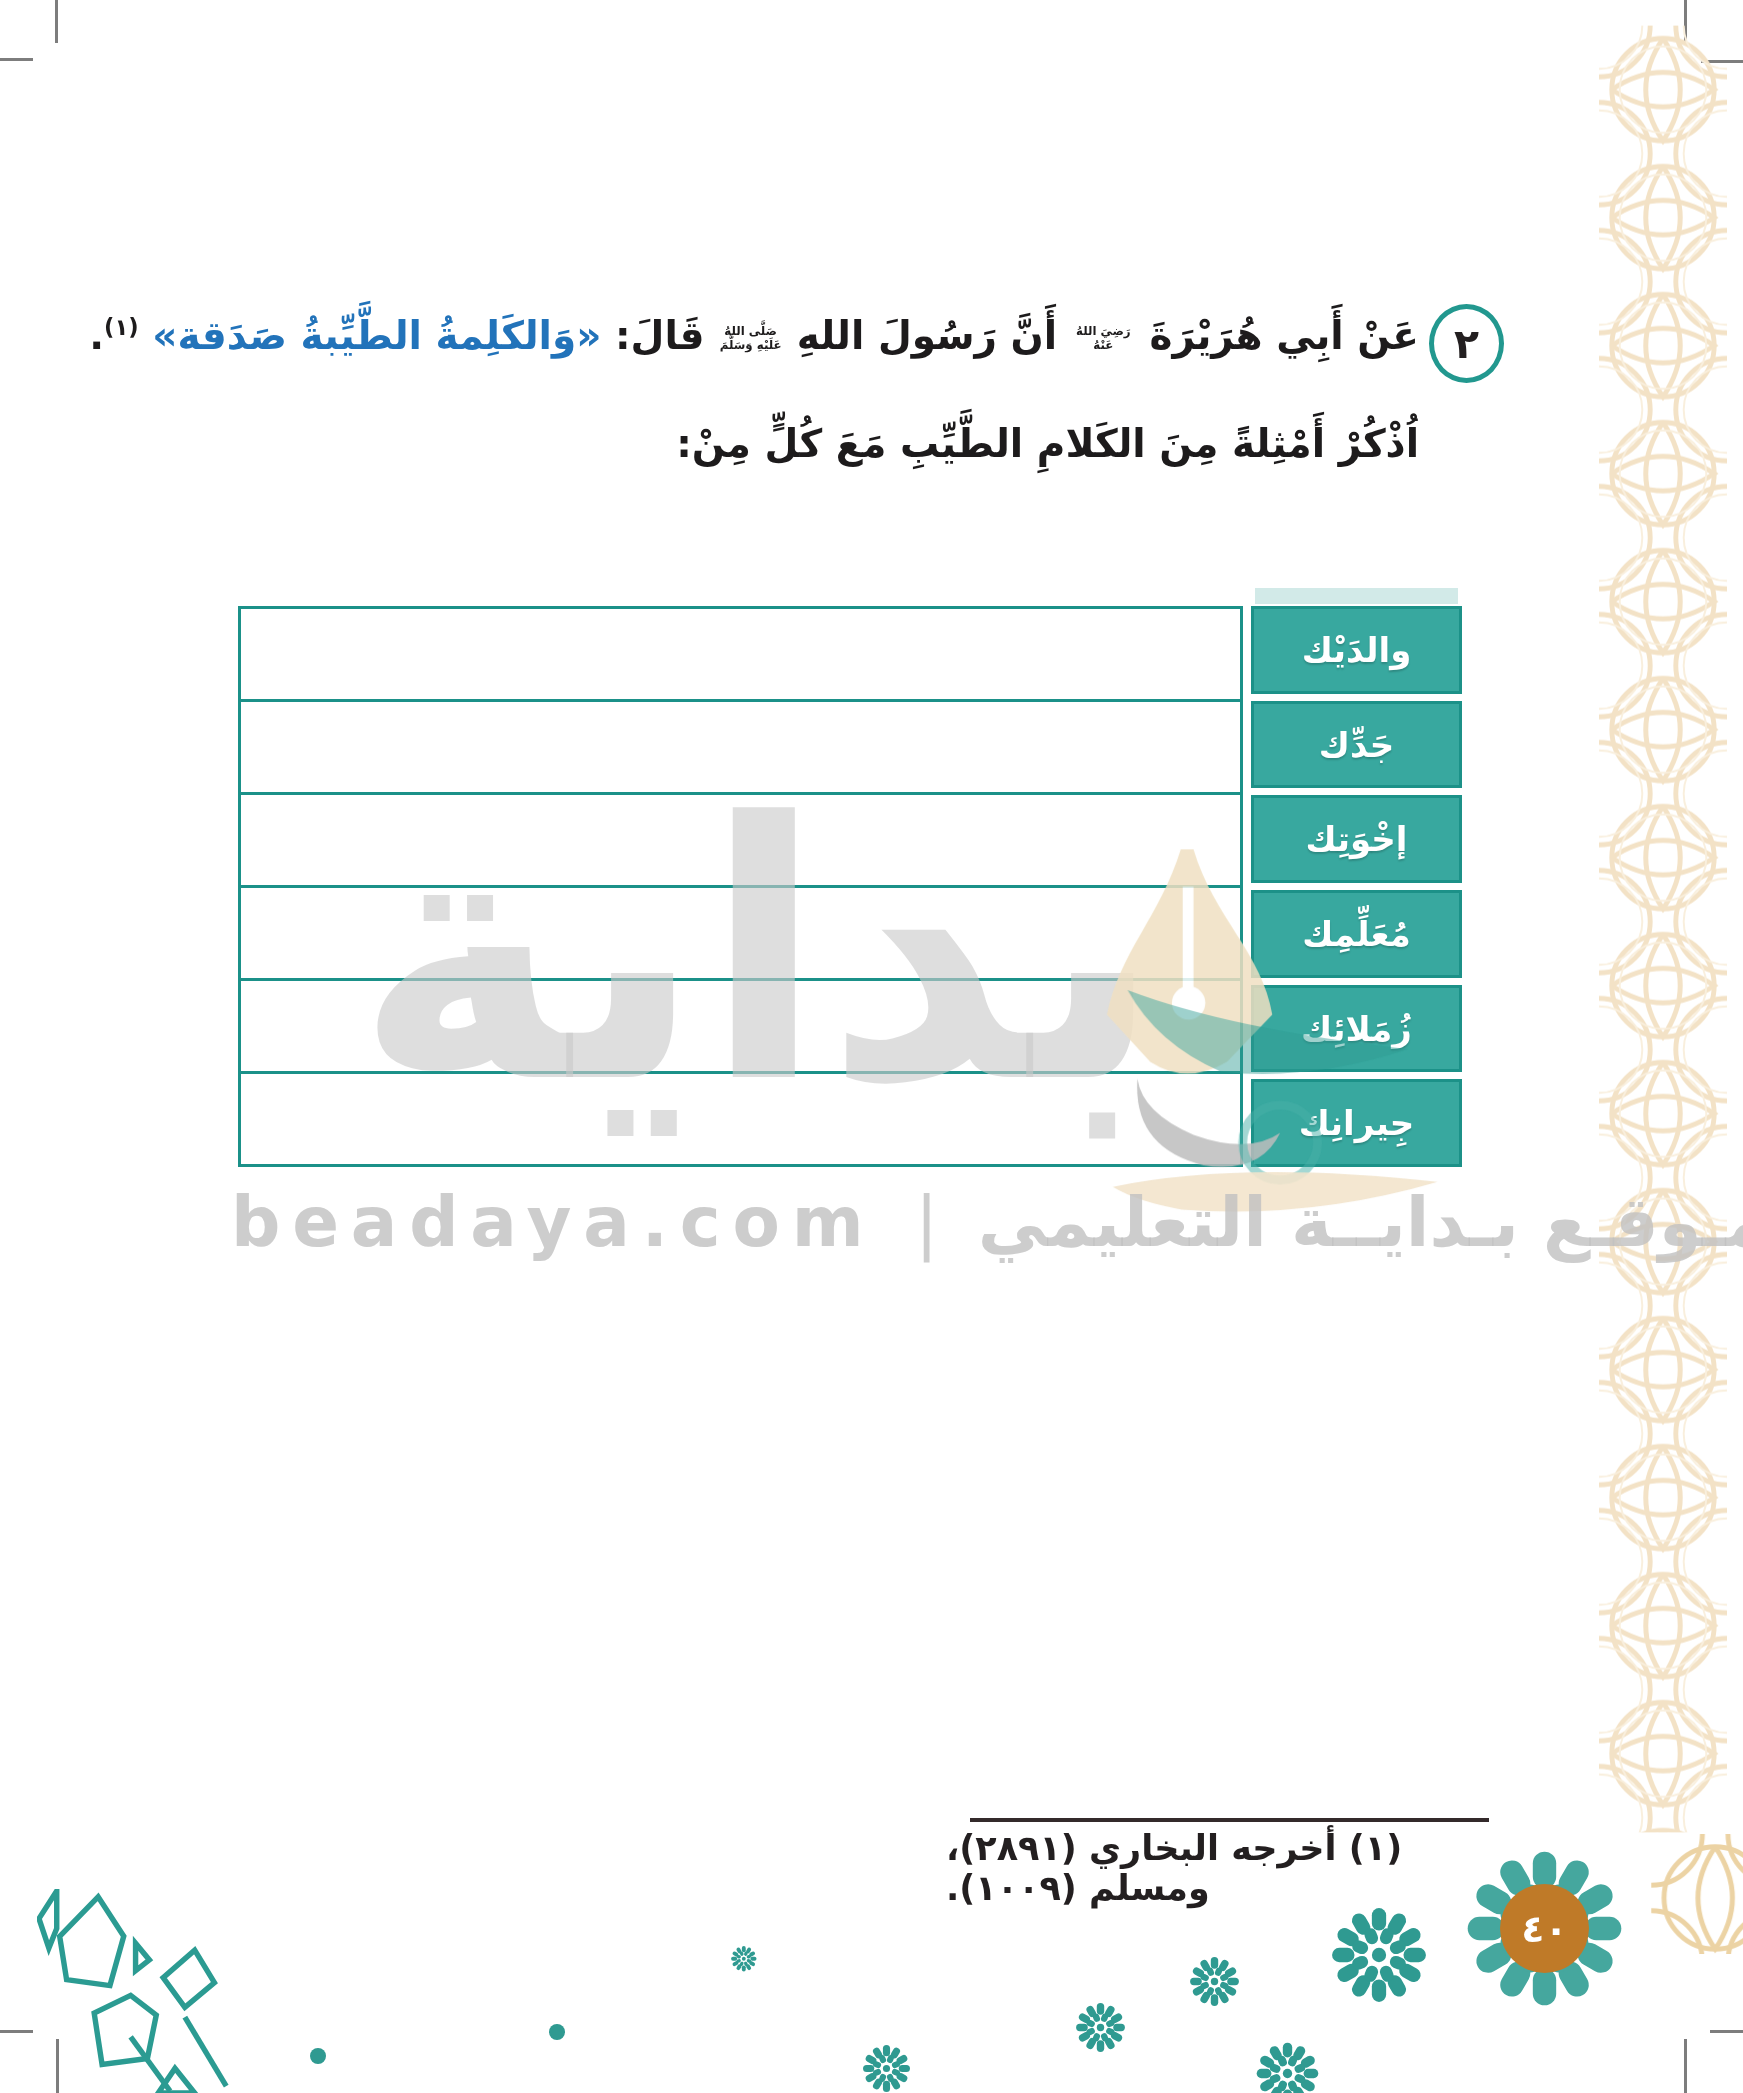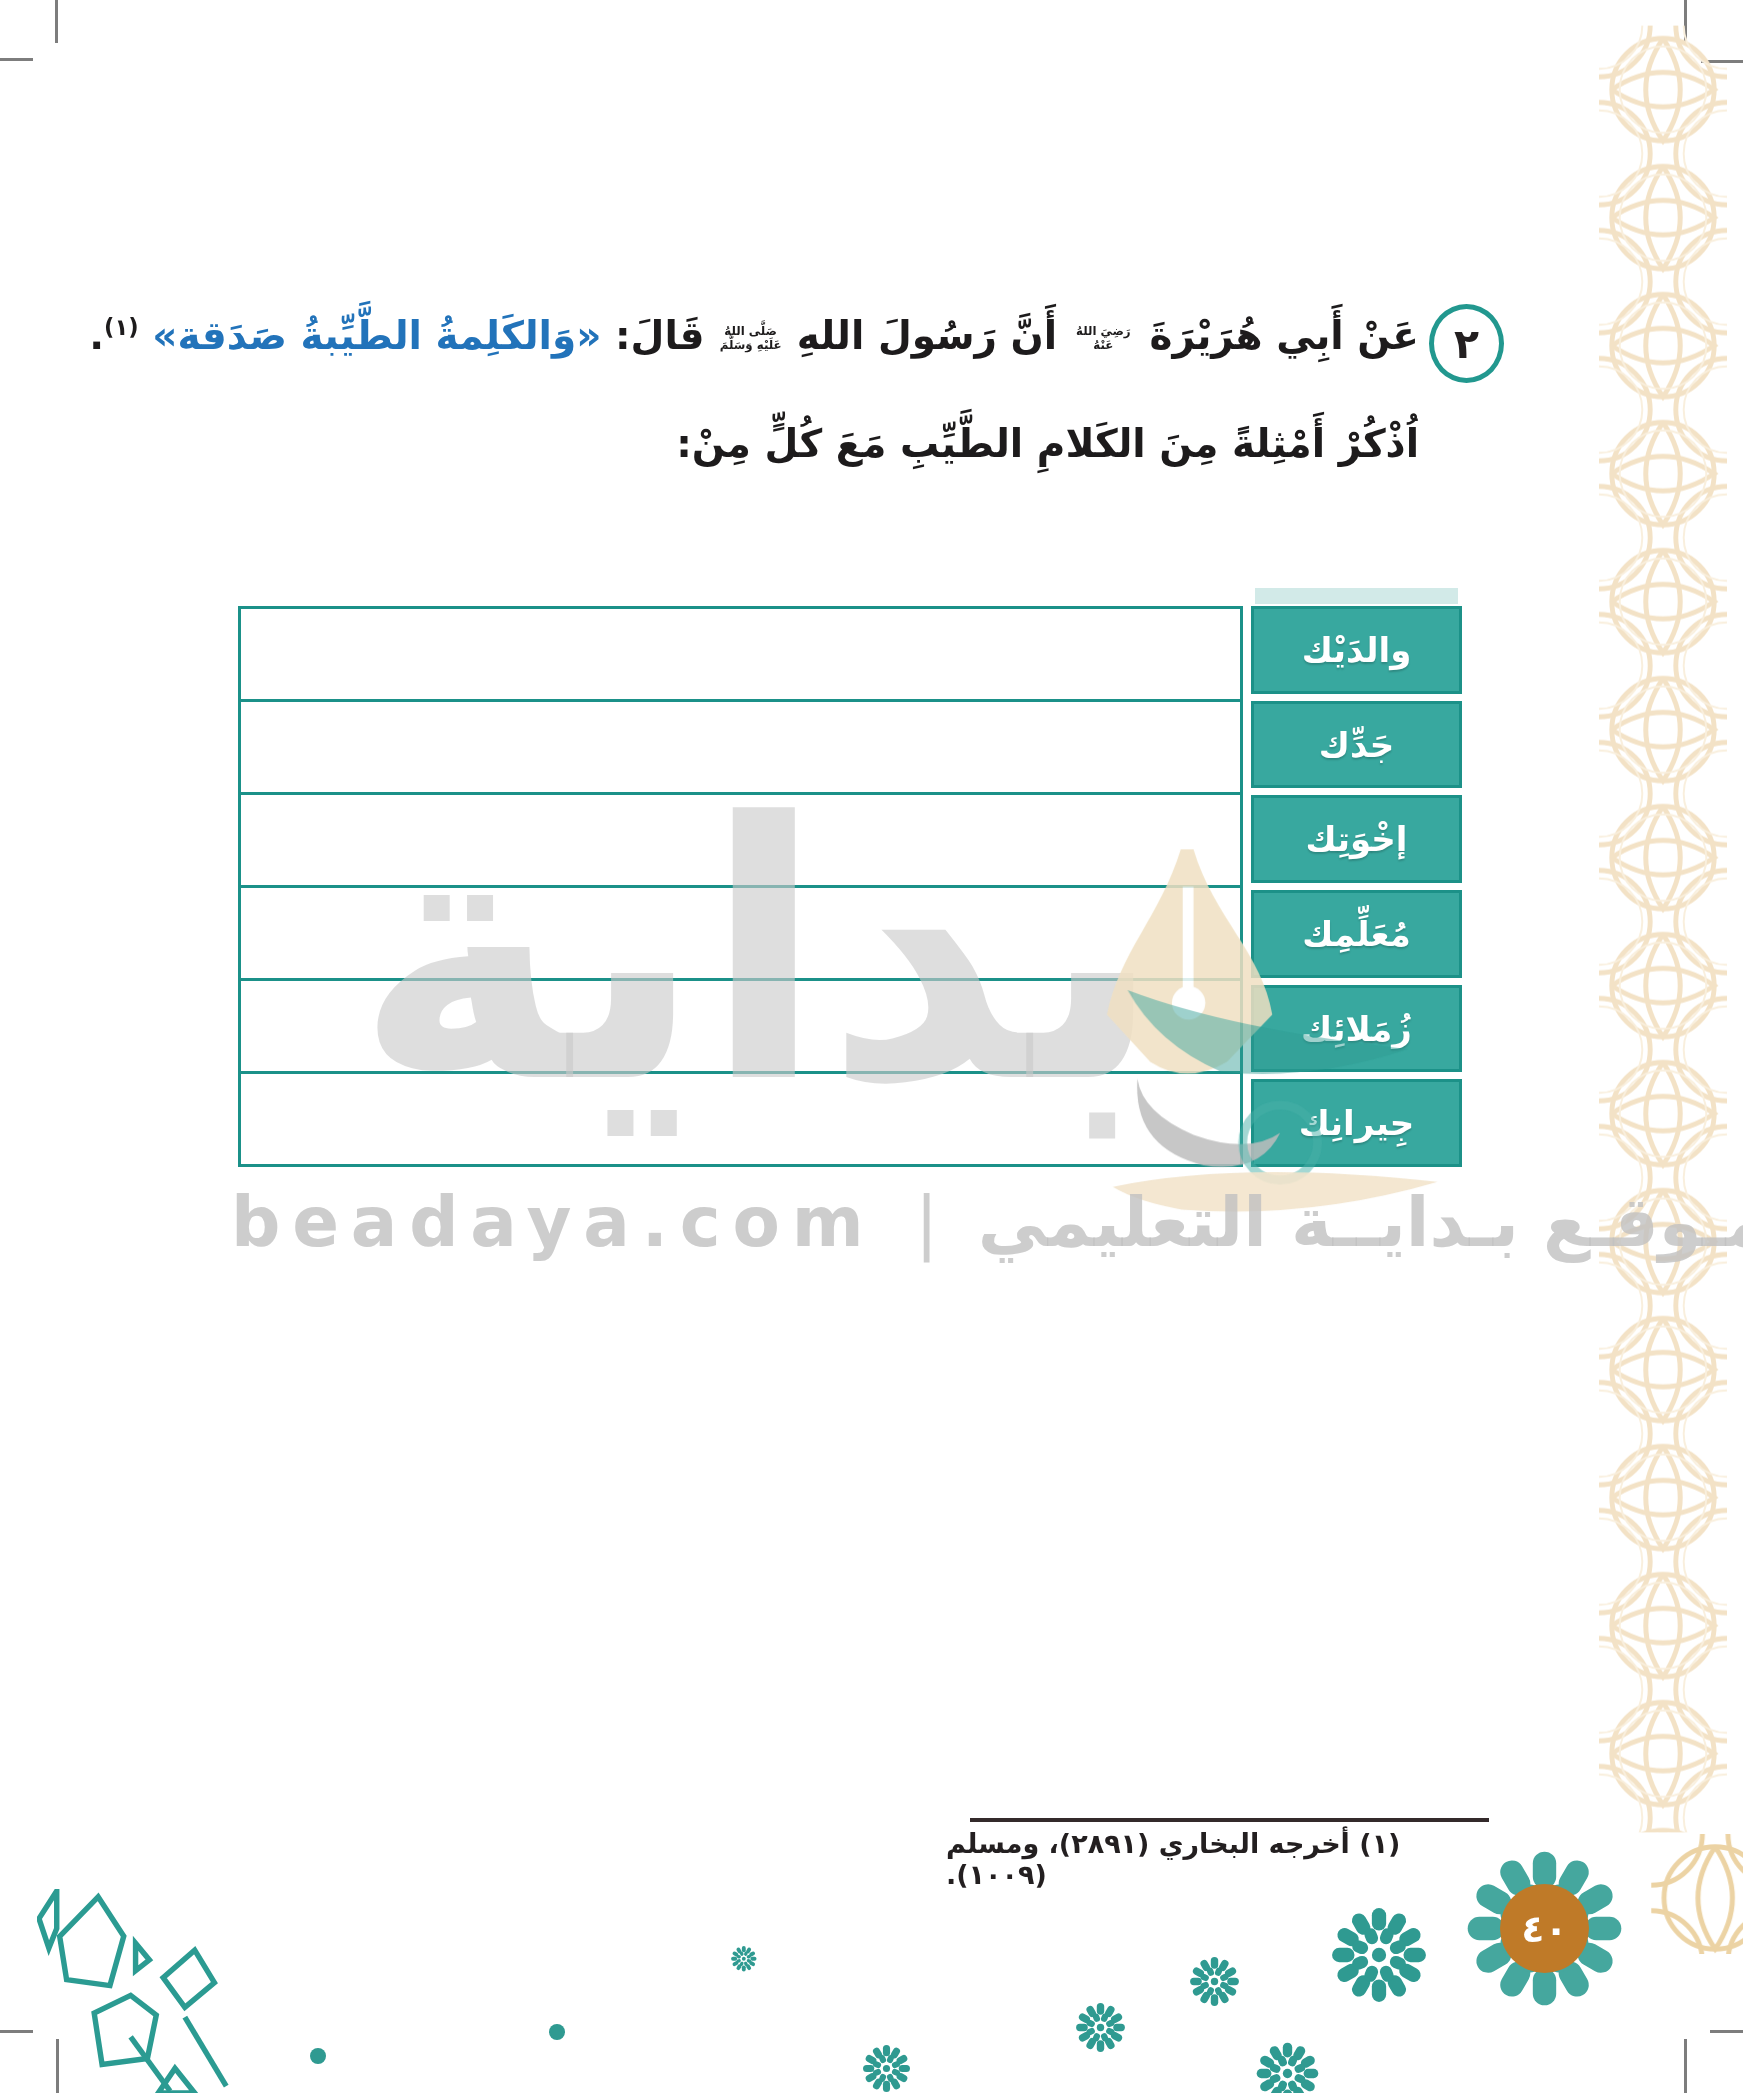--- a/index.html
+++ b/index.html
@@ -72,21 +72,21 @@
   }
   .wm-latin{letter-spacing:11.8px;font-weight:bold;}
   .wm-sep{margin:0 17.7px;}
   .wm-ar{font-weight:bold;}
   .wm-logo{left:1034px;top:808px;width:443px;height:433px;}
   
   .footnote-rule{position:absolute;left:970px;top:1818px;width:519px;height:3.9px;background:#342a2b;}
   .footnote-text{
     position:absolute;left:946px;top:1828px;width:544px;
     direction:rtl;text-align:left;
-    font-size:27px;font-weight:bold;color:#231f20;
+    font-size:35px;font-weight:bold;color:#231f20;
   }
   
   .flower{position:absolute;z-index:2;}
   .dot{position:absolute;border-radius:50%;background:#2f9a91;z-index:2;}
   .page-circle{
     position:absolute;left:1500px;top:1884px;width:89px;height:89px;
     border-radius:50%;background:#bf7a28;z-index:3;
     display:flex;align-items:center;justify-content:center;
     color:#ffffff;font-size:38px;font-weight:bold;
   }

